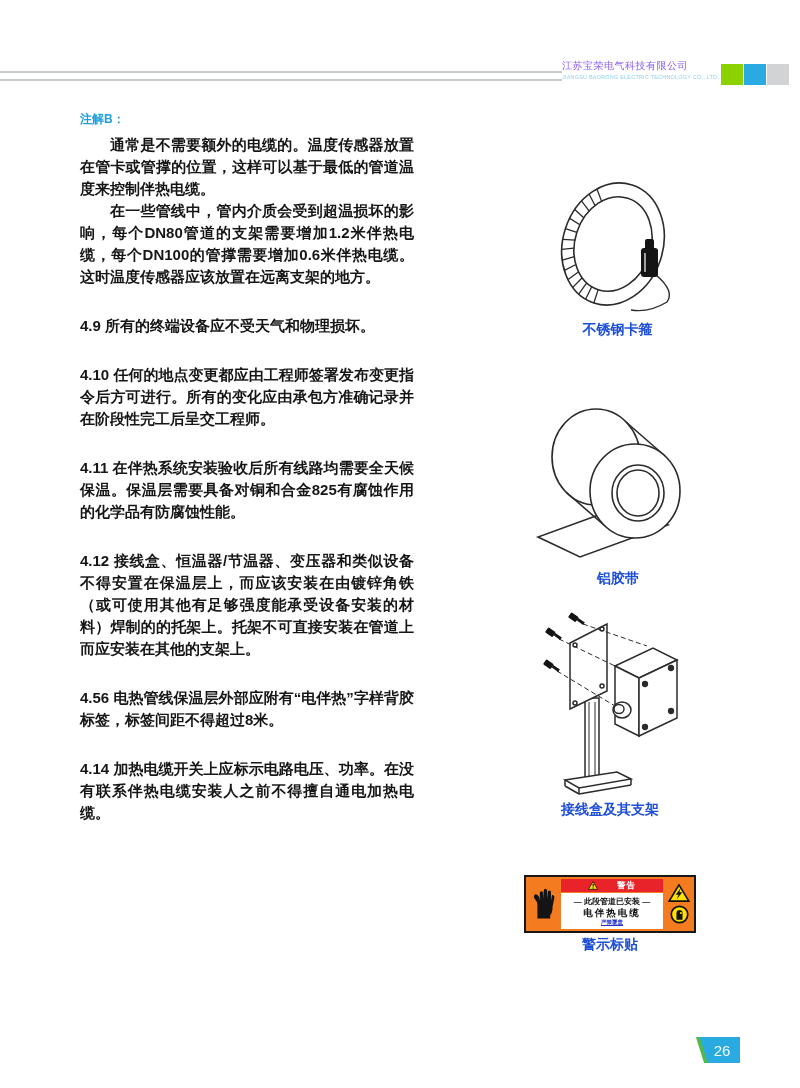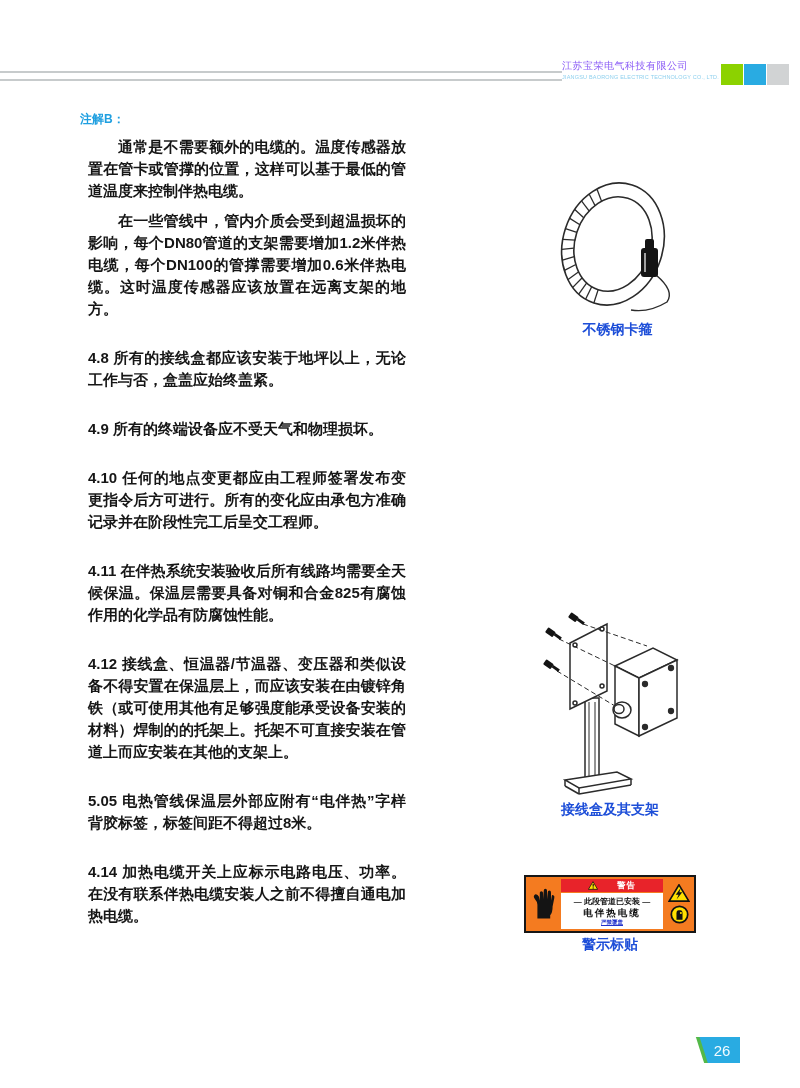--- a/index.html
+++ b/index.html
@@ -17,21 +17,21 @@
   .brand-cn{font-size:10px;font-weight:normal;color:#8b5cf6;letter-spacing:.5px;white-space:nowrap;}
   .brand-en{font-size:5.5px;color:#8fd0ee;letter-spacing:.2px;margin-top:1px;white-space:nowrap;}
   .sq{position:absolute;top:64px;width:22px;height:21px;}
   .sq-green{left:721px;background:#8cd200;}
   .sq-blue{left:744px;background:#29abe2;}
   .sq-gray{left:767px;background:#d1d3d4;}
 
   
   .text-col{position:absolute;left:80px;top:111px;width:334px;color:#161616;}
   .note-title{font-size:12px;font-weight:bold;color:#1f9fe0;margin:0 0 6px 0;}
-  .text-col p{margin:8px;font-size:15px;line-height:22px;font-weight:bold;text-align:justify;}
+  .text-col p{margin:0;font-size:15px;line-height:22px;font-weight:bold;text-align:justify;}
   .indent{text-indent:2em;}
   .item{margin-top:27px !important;}
 
   
   .figure{position:absolute;text-align:center;}
   .figure figcaption{font-size:14px;font-weight:bold;color:#1d4ed8;margin-top:3px;}
   .lineart{display:block;margin:0 auto;}
   .fig-clamp{left:470px;top:152px;width:215px;}
   .fig-tape{left:468px;top:383px;width:220px;}
   .fig-box{left:455px;top:582px;width:230px;}
@@ -73,26 +73,25 @@
     <div class="brand-en">JIANGSU BAORONG ELECTRIC TECHNOLOGY CO., LTD.</div>
   </div>
   <div class="sq sq-green"></div>
   <div class="sq sq-blue"></div>
   <div class="sq sq-gray"></div>
 
   <main class="text-col">
     <h3 class="note-title">注解B：</h3>
     <p class="indent">通常是不需要额外的电缆的。温度传感器放置在管卡或管撑的位置，这样可以基于最低的管道温度来控制伴热电缆。</p>
     <p class="indent">在一些管线中，管内介质会受到超温损坏的影响，每个DN80管道的支架需要增加1.2米伴热电缆，每个DN100的管撑需要增加0.6米伴热电缆。这时温度传感器应该放置在远离支架的地方。</p>
-    <p class="item">4.8 所有的接线盒都应该安装于地坪以上，无论工作与否，盒盖应始终盖紧。</p>
     <p class="item">4.9 所有的终端设备应不受天气和物理损坏。</p>
     <p class="item">4.10 任何的地点变更都应由工程师签署发布变更指令后方可进行。所有的变化应由承包方准确记录并在阶段性完工后呈交工程师。</p>
     <p class="item">4.11 在伴热系统安装验收后所有线路均需要全天候保温。保温层需要具备对铜和合金825有腐蚀作用的化学品有防腐蚀性能。</p>
     <p class="item">4.12 接线盒、恒温器/节温器、变压器和类似设备不得安置在保温层上，而应该安装在由镀锌角铁（或可使用其他有足够强度能承受设备安装的材料）焊制的的托架上。托架不可直接安装在管道上而应安装在其他的支架上。</p>
-    <p class="item">5.05 电热管线保温层外部应附有“电伴热”字样背胶标签，标签间距不得超过8米。</p>
+    <p class="item">4.56 电热管线保温层外部应附有“电伴热”字样背胶标签，标签间距不得超过8米。</p>
     <p class="item">4.14 加热电缆开关上应标示电路电压、功率。在没有联系伴热电缆安装人之前不得擅自通电加热电缆。</p>
   </main>
 
   <figure class="figure fig-clamp">
     <svg class="lineart" width="215" height="150" viewBox="0 0 215 150">
       <g transform="translate(25,4)" fill="none" stroke="#2b2b2b" stroke-width="1.6">
         <g transform="rotate(18 78 72)">
           <ellipse cx="78" cy="72" rx="50" ry="62"></ellipse>
           <ellipse cx="78" cy="72" rx="38" ry="48"></ellipse>
           <g stroke-width="1.3">
@@ -115,20 +114,34 @@
         </g>
         <path d="M121,103 Q140,119 132,130 Q114,141 96,138" stroke-width="1.4"></path>
         <rect x="106" y="76" width="17" height="29" rx="3" fill="#141414" stroke="none"></rect>
         <rect x="110" y="67" width="9" height="11" rx="2" fill="#141414" stroke="none"></rect>
         <line x1="110" y1="81" x2="110" y2="100" stroke="#ffffff" stroke-width="1.2"></line>
       </g>
     </svg>
     <figcaption>不锈钢卡箍</figcaption>
   </figure>
 
+  <figure class="figure fig-tape">
+    <svg class="lineart" width="220" height="168" viewBox="0 0 220 168">
+      <g fill="#ffffff" stroke="#2b2b2b" stroke-width="1.6">
+        <polygon points="118,106 30,138 72,158 160,126"></polygon>
+        <ellipse cx="88" cy="58" rx="44" ry="48"></ellipse>
+        <line x1="118" y1="23" x2="157" y2="57"></line>
+        <line x1="58" y1="93" x2="97" y2="127"></line>
+        <ellipse cx="127" cy="92" rx="45" ry="47"></ellipse>
+        <ellipse cx="130" cy="94" rx="26" ry="28"></ellipse>
+        <ellipse cx="130" cy="94" rx="21" ry="23"></ellipse>
+      </g>
+    </svg>
+    <figcaption>铝胶带</figcaption>
+  </figure>
 
   <figure class="figure fig-box">
     <svg class="lineart" width="230" height="200" viewBox="0 0 230 200">
       <g fill="none" stroke="#2b2b2b" stroke-width="1.5">
 
         <rect x="90" y="100" width="14" height="80" fill="#ffffff"></rect>
         <line x1="94" y1="104" x2="94" y2="180" stroke-width="1"></line>
         <line x1="100" y1="104" x2="100" y2="180" stroke-width="1"></line>
         <polygon points="70,182 122,174 136,181 84,190" fill="#ffffff"></polygon>
         <line x1="70" y1="182" x2="70" y2="188"></line>

